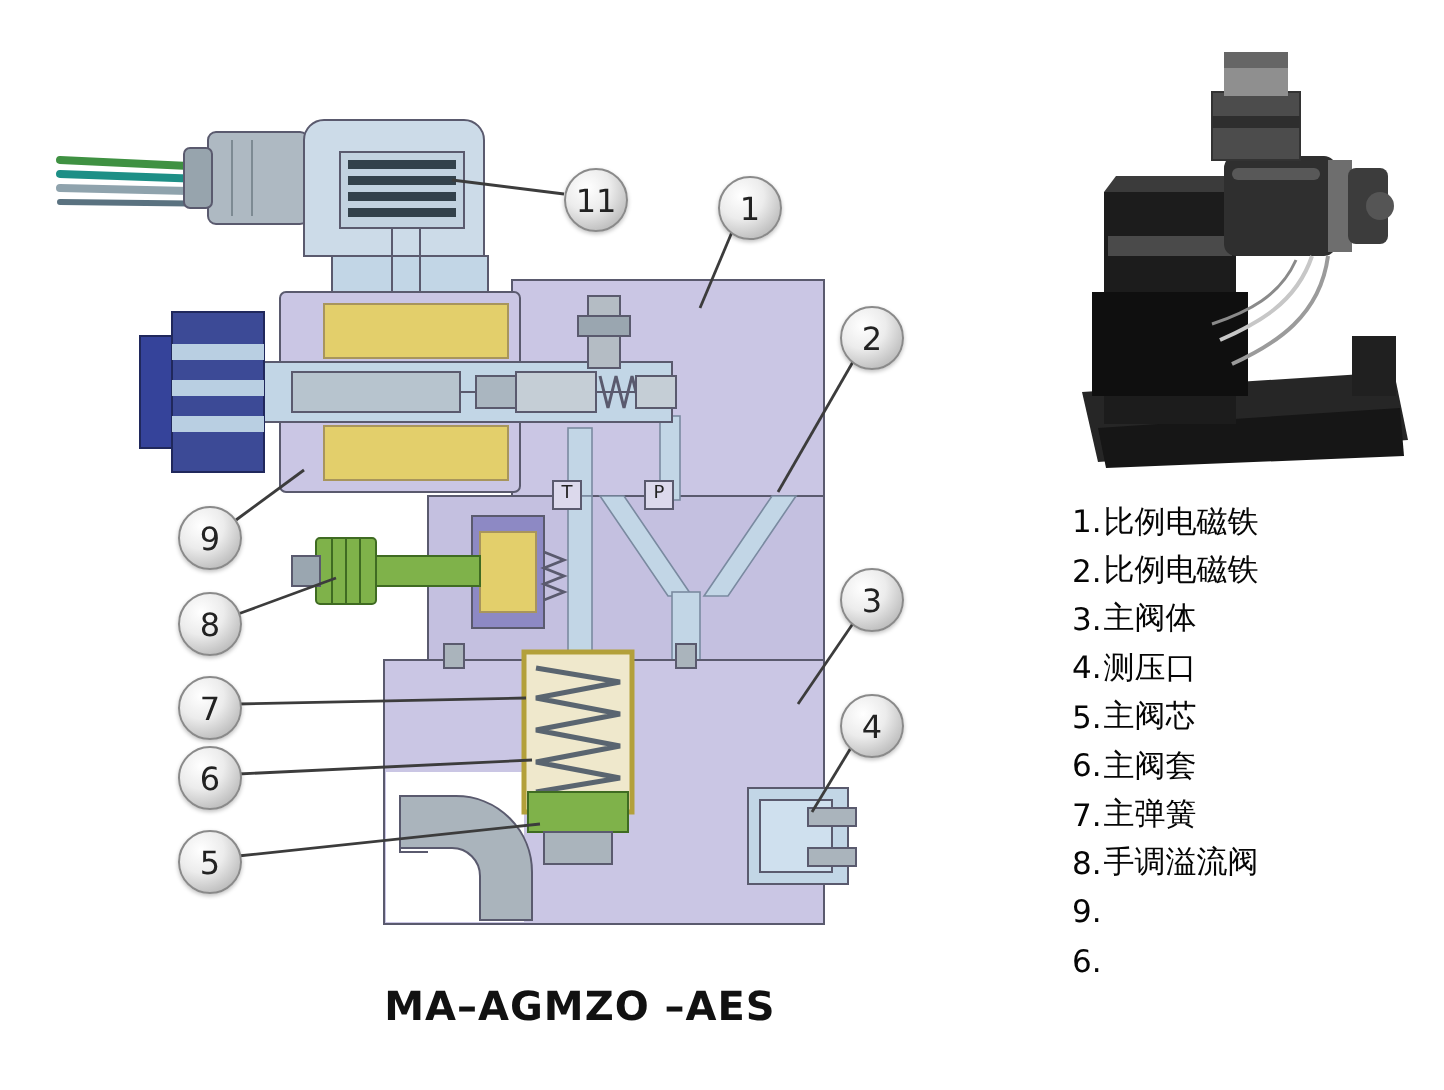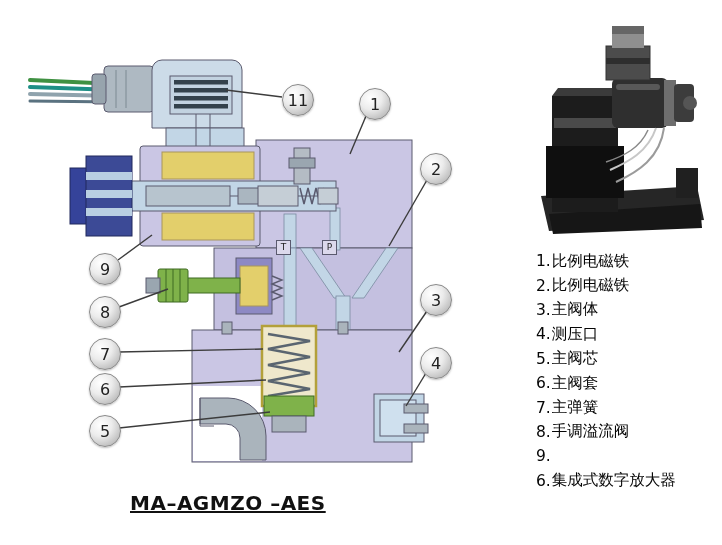--- a/index.html
+++ b/index.html
@@ -10,22 +10,22 @@
   .callout{position:absolute;width:30px;height:30px;border-radius:50%;
            border:1px solid #8a8a8a;
            background:radial-gradient(circle at 35% 30%, #ffffff 0%, #ececec 40%, #c2c2c2 75%, #a8a8a8 100%);
            display:flex;align-items:center;justify-content:center;
            font-size:16px;color:#222;box-shadow:0 1px 2px rgba(0,0,0,.25);}
   .port-label{position:absolute;width:13px;height:13px;border:1px solid #5a5a6e;
               background:#dcd9ec;font-size:9px;line-height:13px;text-align:center;color:#222;}
   .legend{position:absolute;left:536px;top:249px;font-size:15.5px;color:#060606;}
   .legend-row{height:24.4px;display:flex;align-items:center;white-space:nowrap;}
   .legend-row .num{margin-right:1px;}
-  .caption{position:absolute;left:130px;top:491px;width:320px;text-align:left;
-           font-weight:bold;font-size:20px;letter-spacing:0.5px;color:#111;text-decoration:underline;}
+  .caption{position:absolute;left:130px;top:491px;width:320px;text-align:center;
+           font-weight:bold;font-size:20px;letter-spacing:0.5px;color:#111;}
 </style>
 </head>
 <body>
 
 <div class="page">
 
   <svg class="diagram-svg" width="722" height="545" viewBox="0 0 722 545">
 
     <g stroke-linecap="round" fill="none">
       <path d="M30,80 L116,84" stroke="#3f9142" stroke-width="4"></path>
@@ -228,19 +228,18 @@
       </div>
     <div class="legend-row">
         <span class="num">8.</span>
         <span>手调溢流阀</span>
       </div>
     <div class="legend-row">
         <span class="num">9.</span>
       </div>
     <div class="legend-row">
         <span class="num">6.</span>
-        <span>集成式数字放大器</span>
       </div>
   </div>
 
   <div class="caption">MA–AGMZO –AES</div>
 
 </div>
 
 </body></html>

